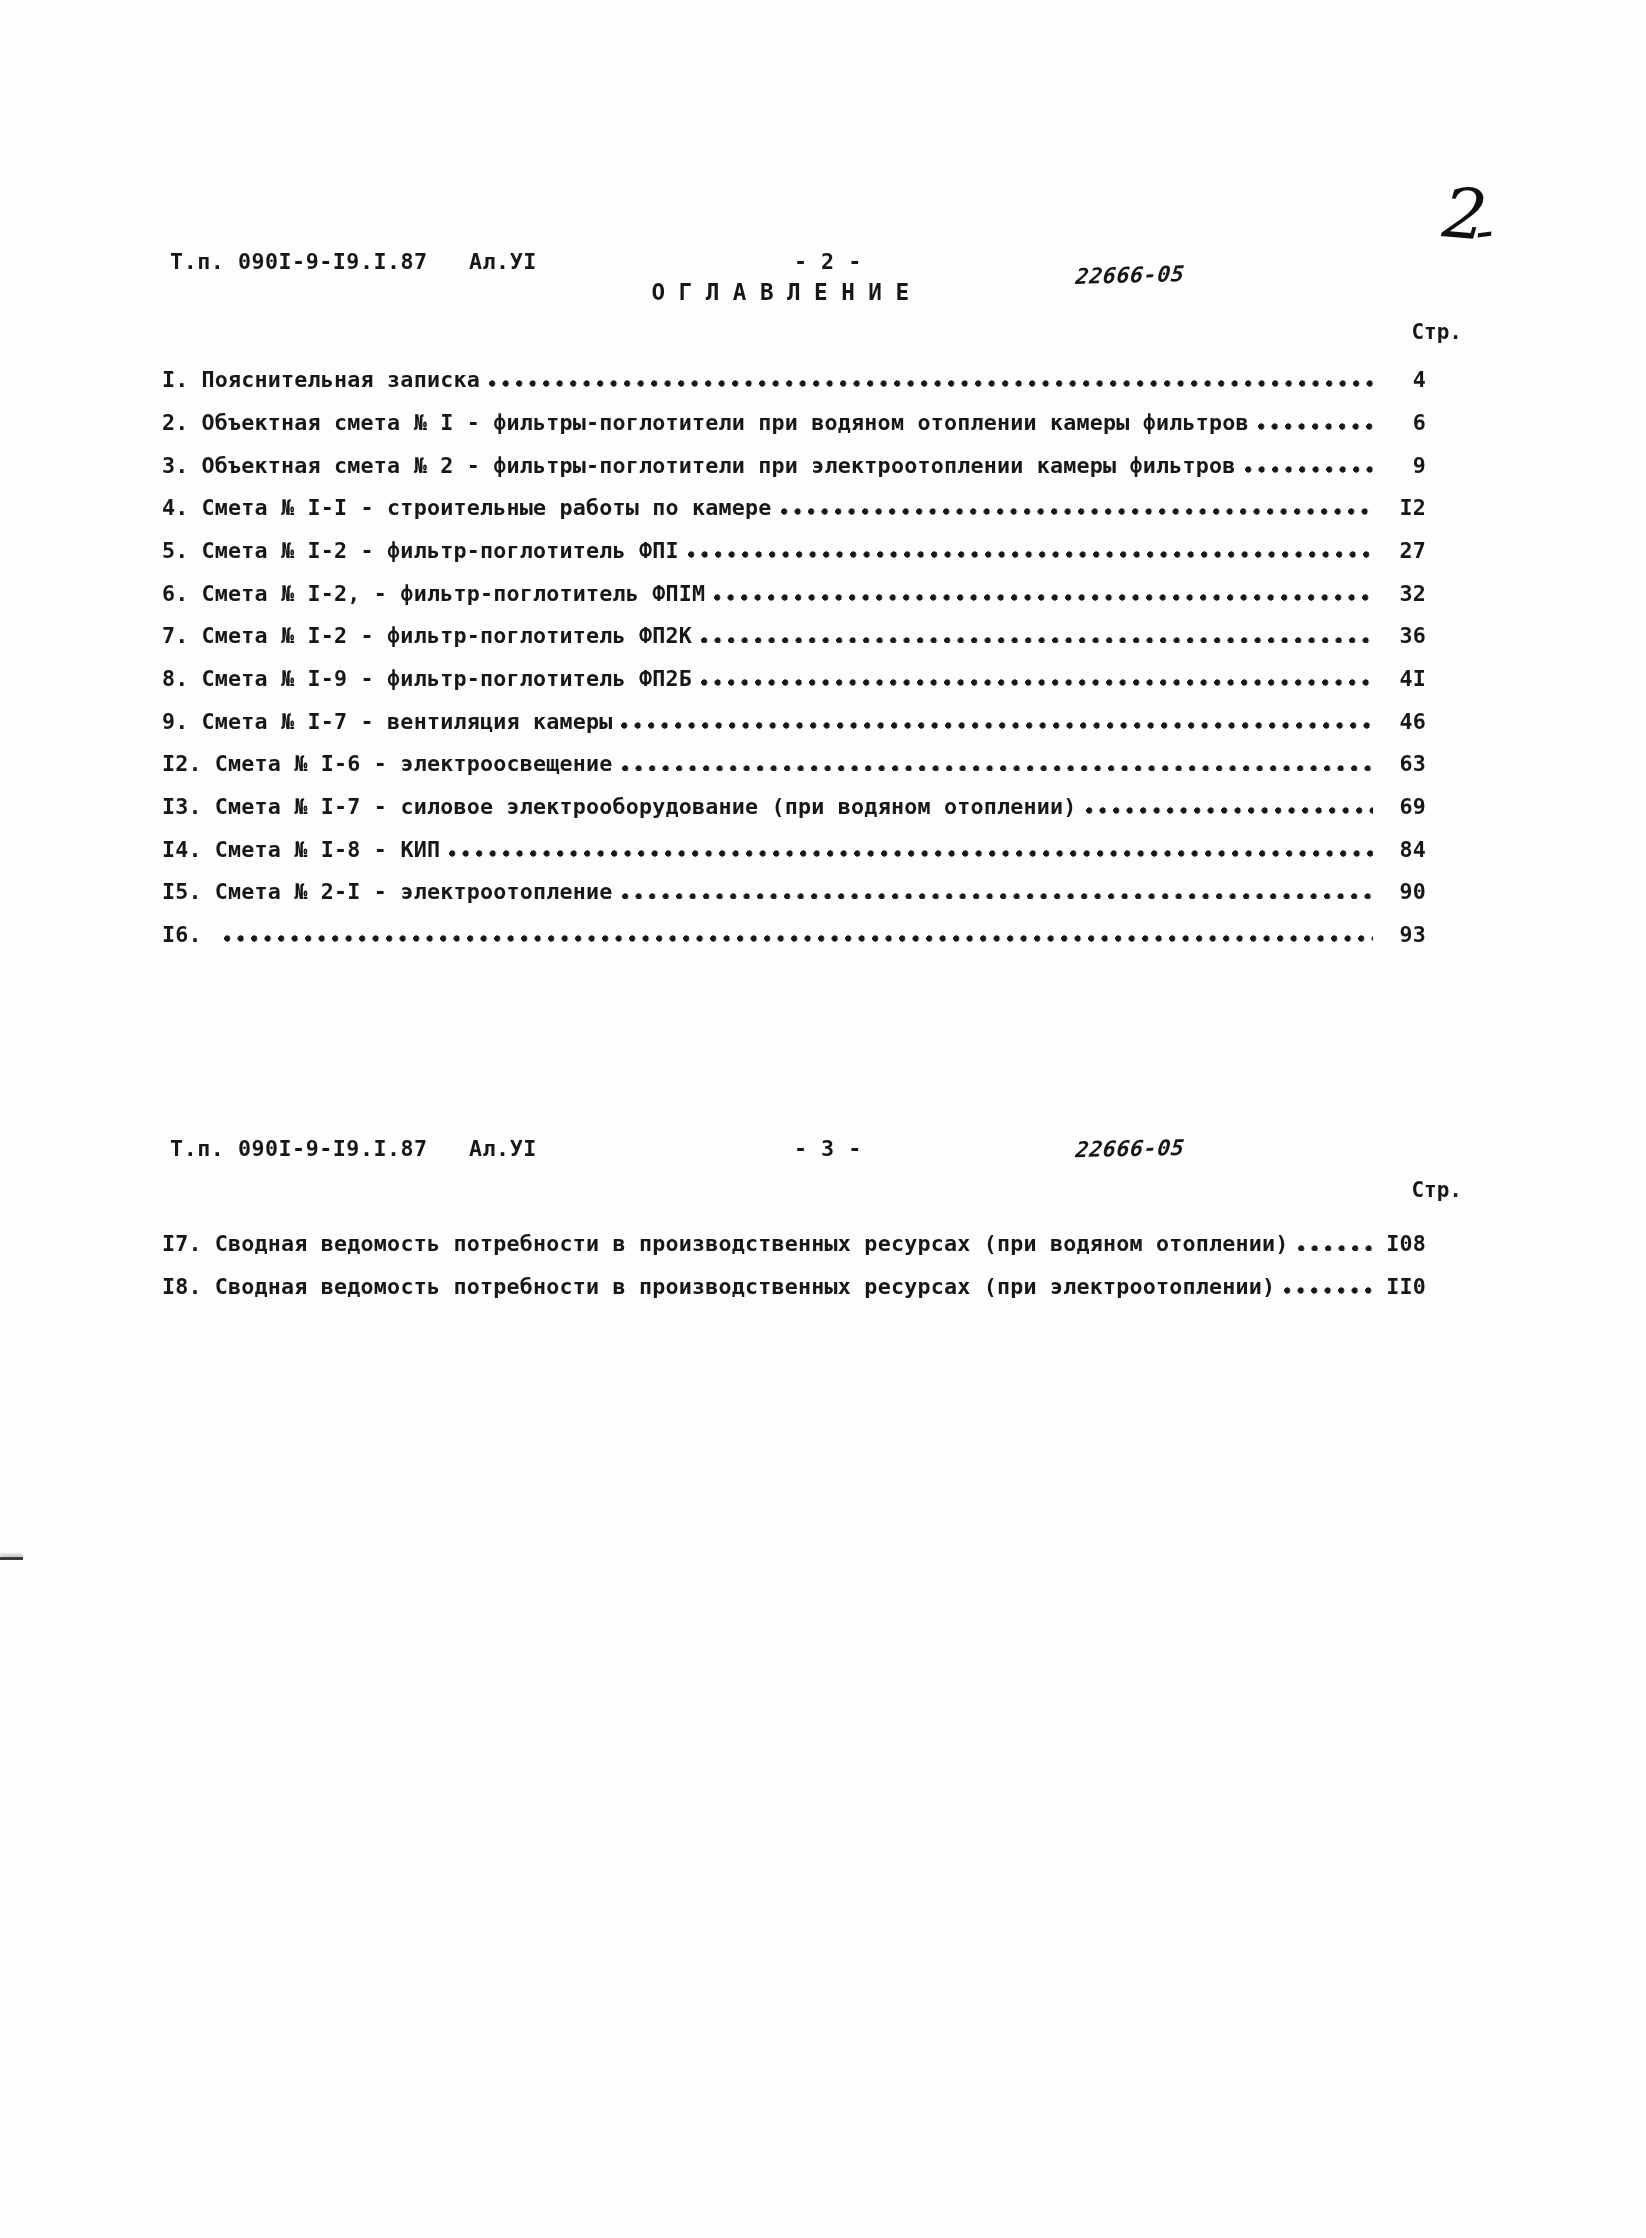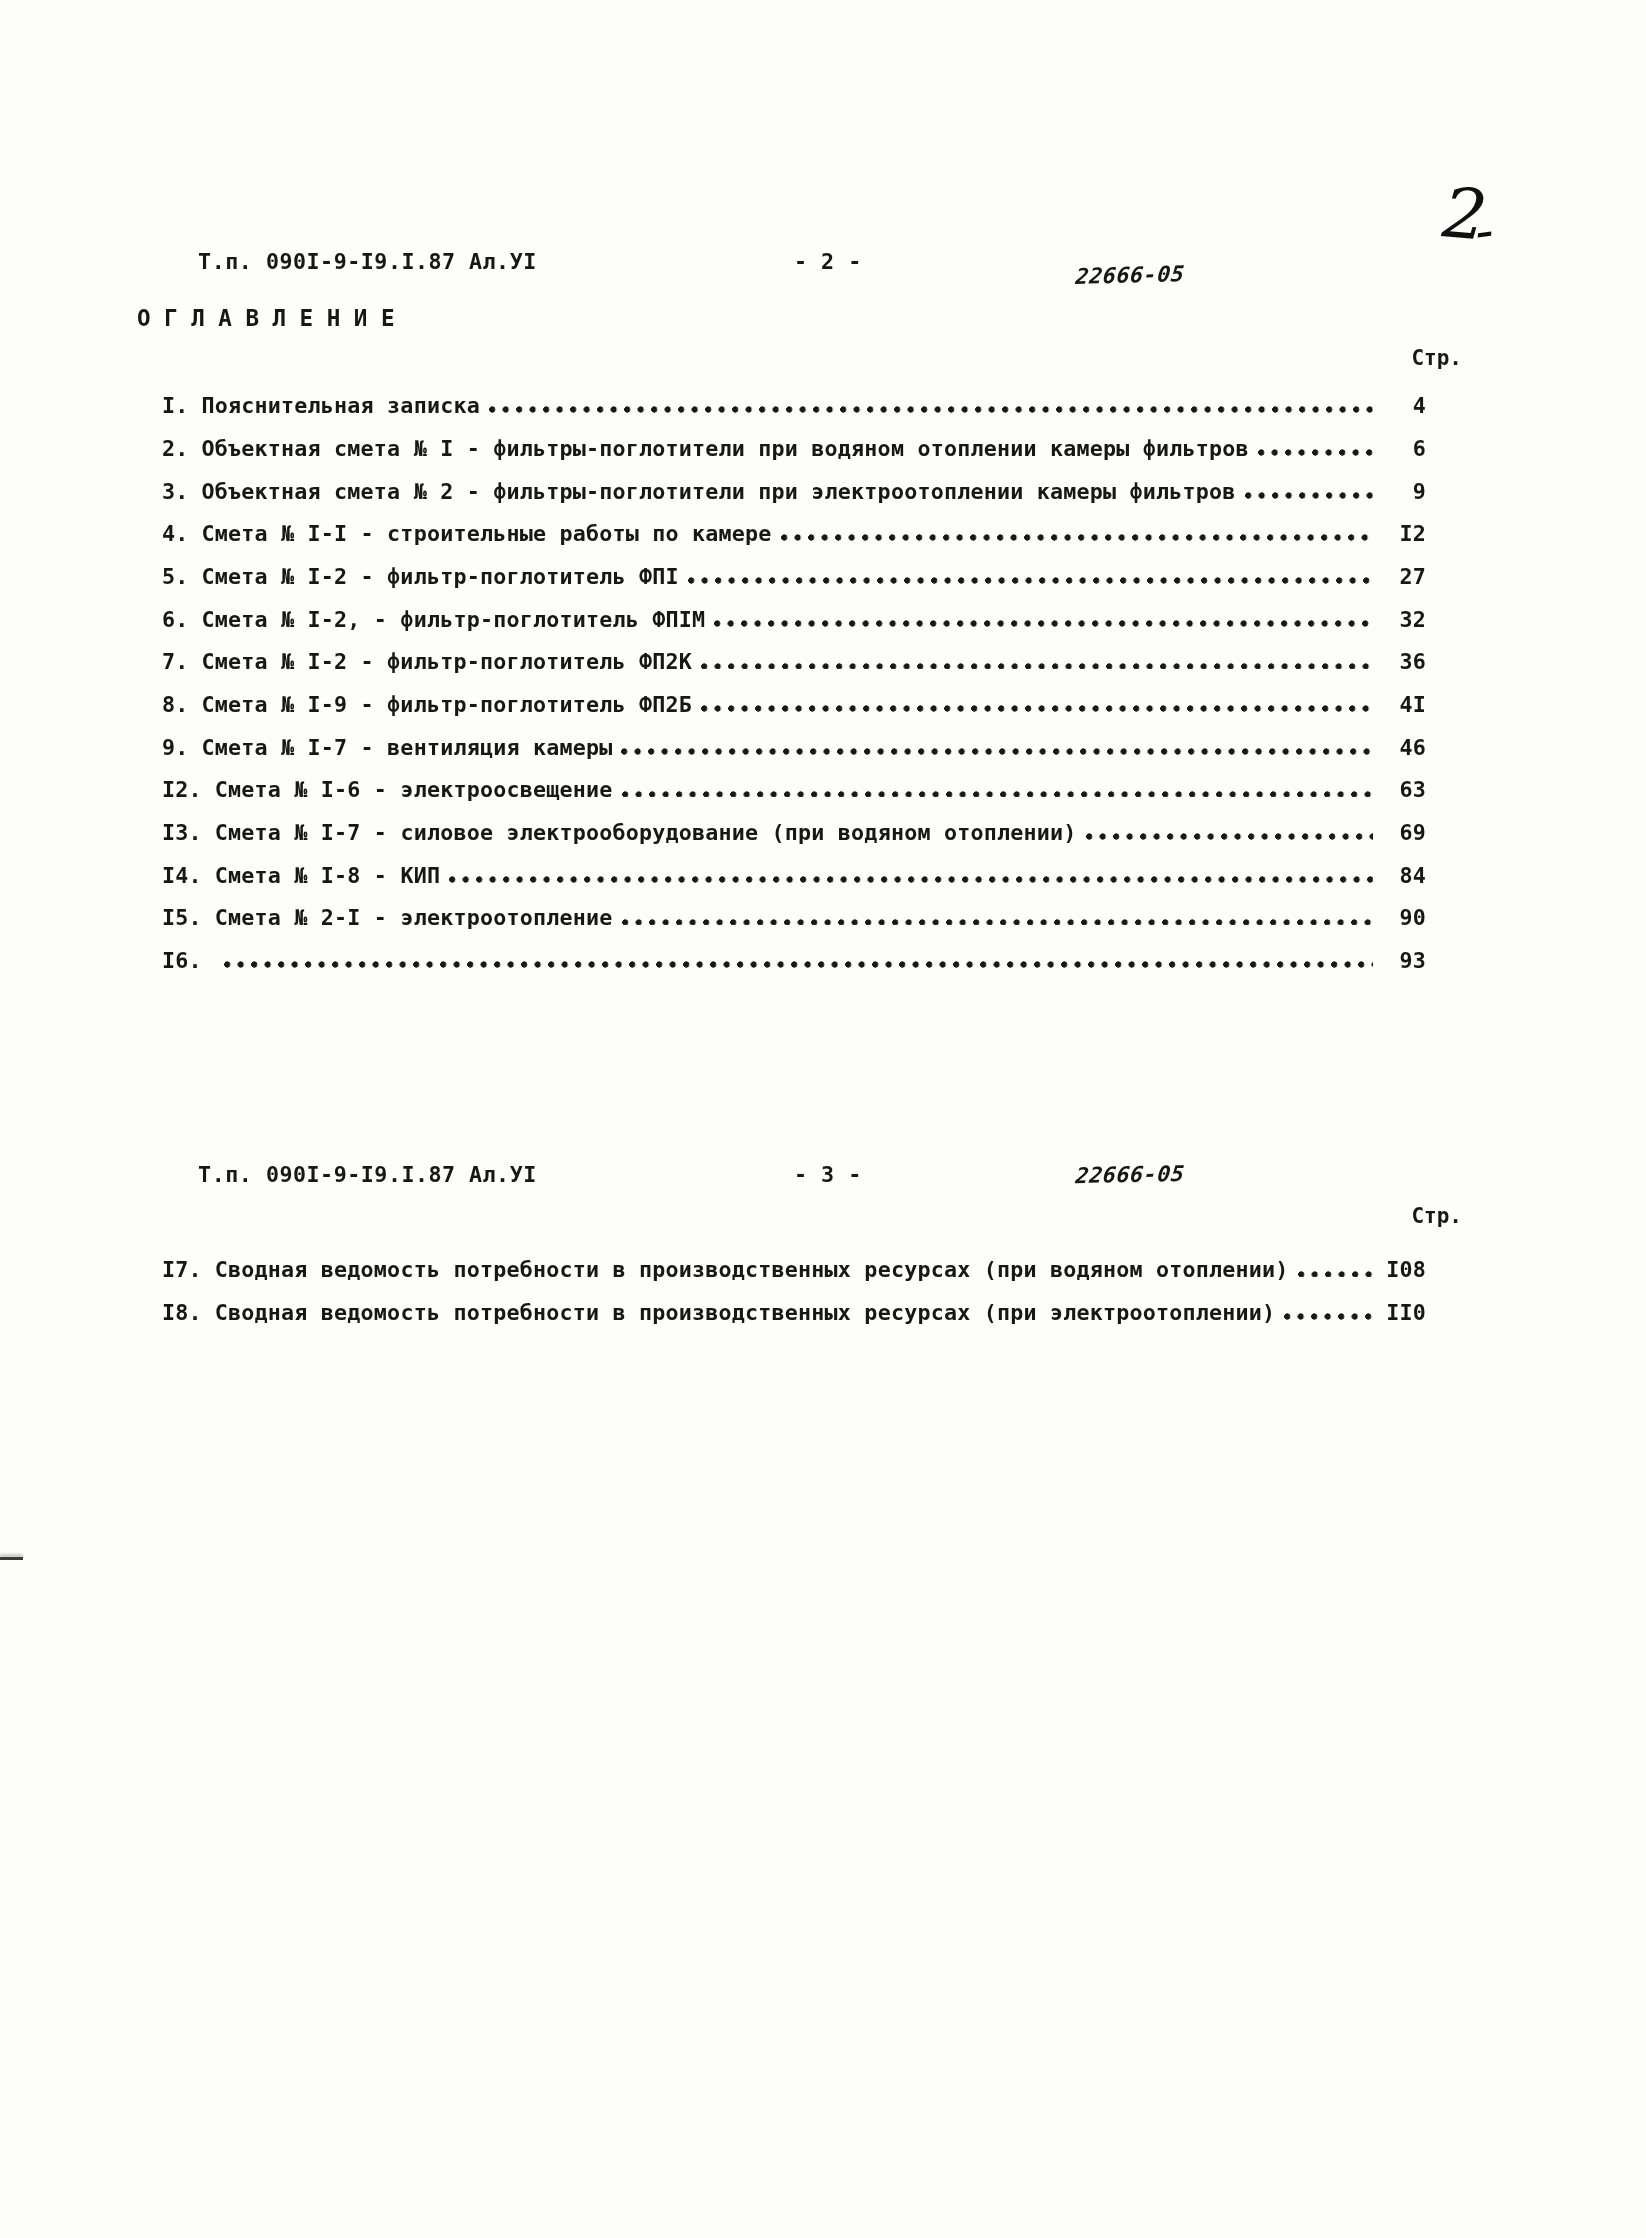--- a/index.html
+++ b/index.html
@@ -9,31 +9,31 @@
     font-family:"DejaVu Sans Mono","Liberation Mono",monospace;
     overflow:hidden;
   }
   .content{
     position:absolute;left:162px;top:0;width:1300px;
   }
   
   .hdr{position:relative;height:30px;font-size:21.7px;font-weight:bold;letter-spacing:0.5px;}
   .hdr-1{margin-top:249px;}
   .hdr-2{margin-top:190px;}
-  .hdr .doc-code{position:absolute;left:8.1px;top:0;white-space:nowrap;margin-left:28px;}
+  .hdr .doc-code{position:absolute;left:8.1px;top:0;white-space:nowrap;}
   .hdr .album{position:absolute;left:307px;top:0;white-space:nowrap;}
   .hdr .page-marker{position:absolute;left:632px;top:0;white-space:nowrap;}
   .hdr .doc-number{
     position:absolute;left:914px;top:0;white-space:nowrap;
     font-style:italic;transform:skewX(-7deg) rotate(-1.2deg);
   }
   .hdr-1 .doc-number{transform:translateY(13.5px) skewX(-7deg) rotate(-1.5deg);}
   
   .title{
-    margin-top:26px;height:28px;transform:translateX(-25px);
+    height:28px;text-align:center;transform:translateX(-25px);
     font-size:22.6px;font-weight:bold;letter-spacing:13.5px;white-space:nowrap;
   }
   .str-row{margin-top:12.6px;height:27px;text-align:right;font-size:21px;font-weight:bold;}
   .items{display:block;}
   .items-1{margin-top:22.6px;}
   .items-2{margin-top:28px;}
   
   .toc-row{
     display:flex;align-items:baseline;
     height:21.7px;margin-bottom:21px;

